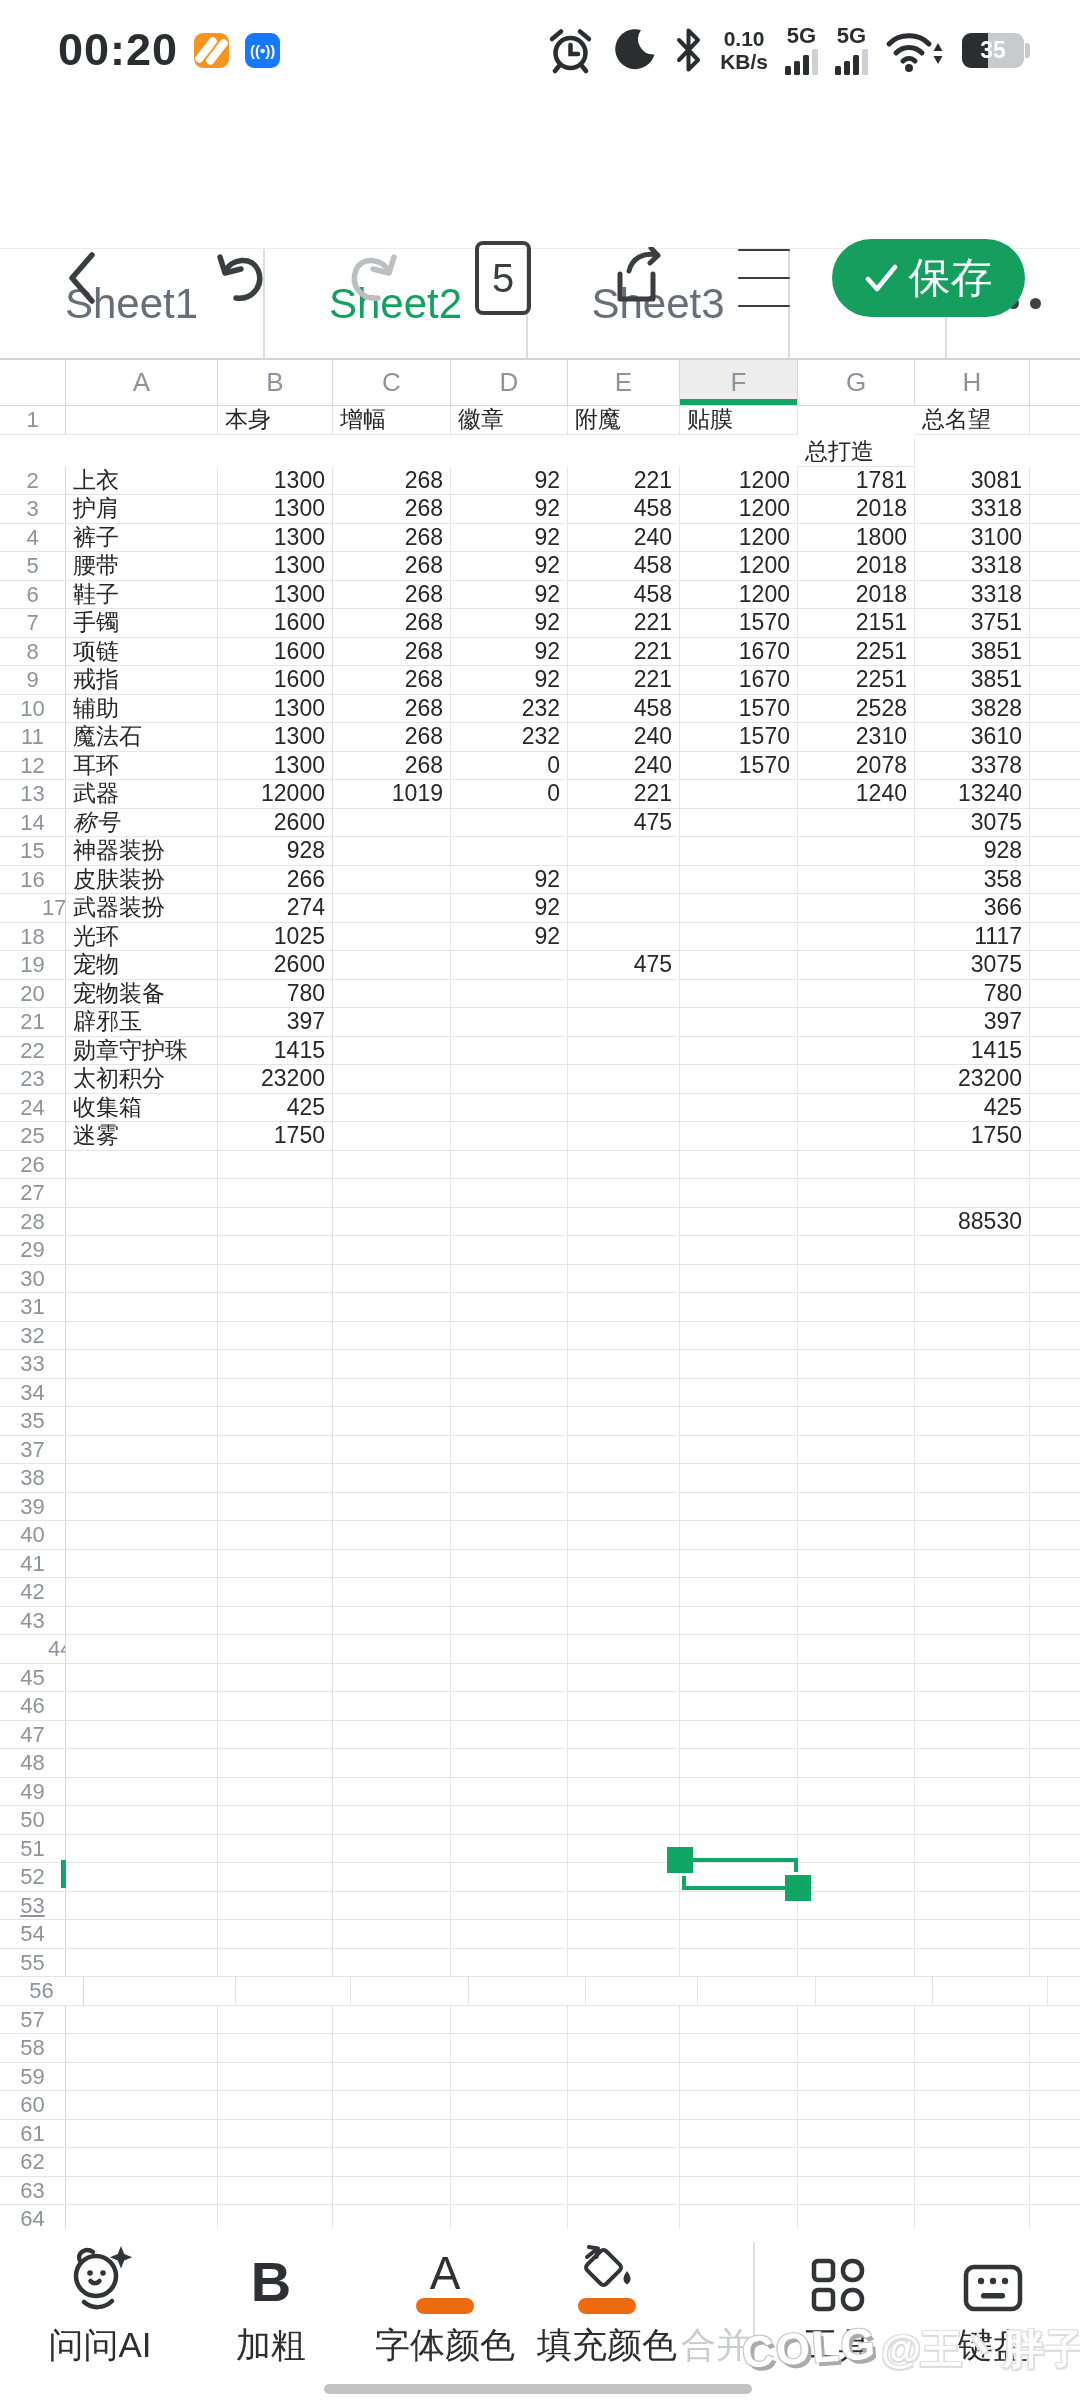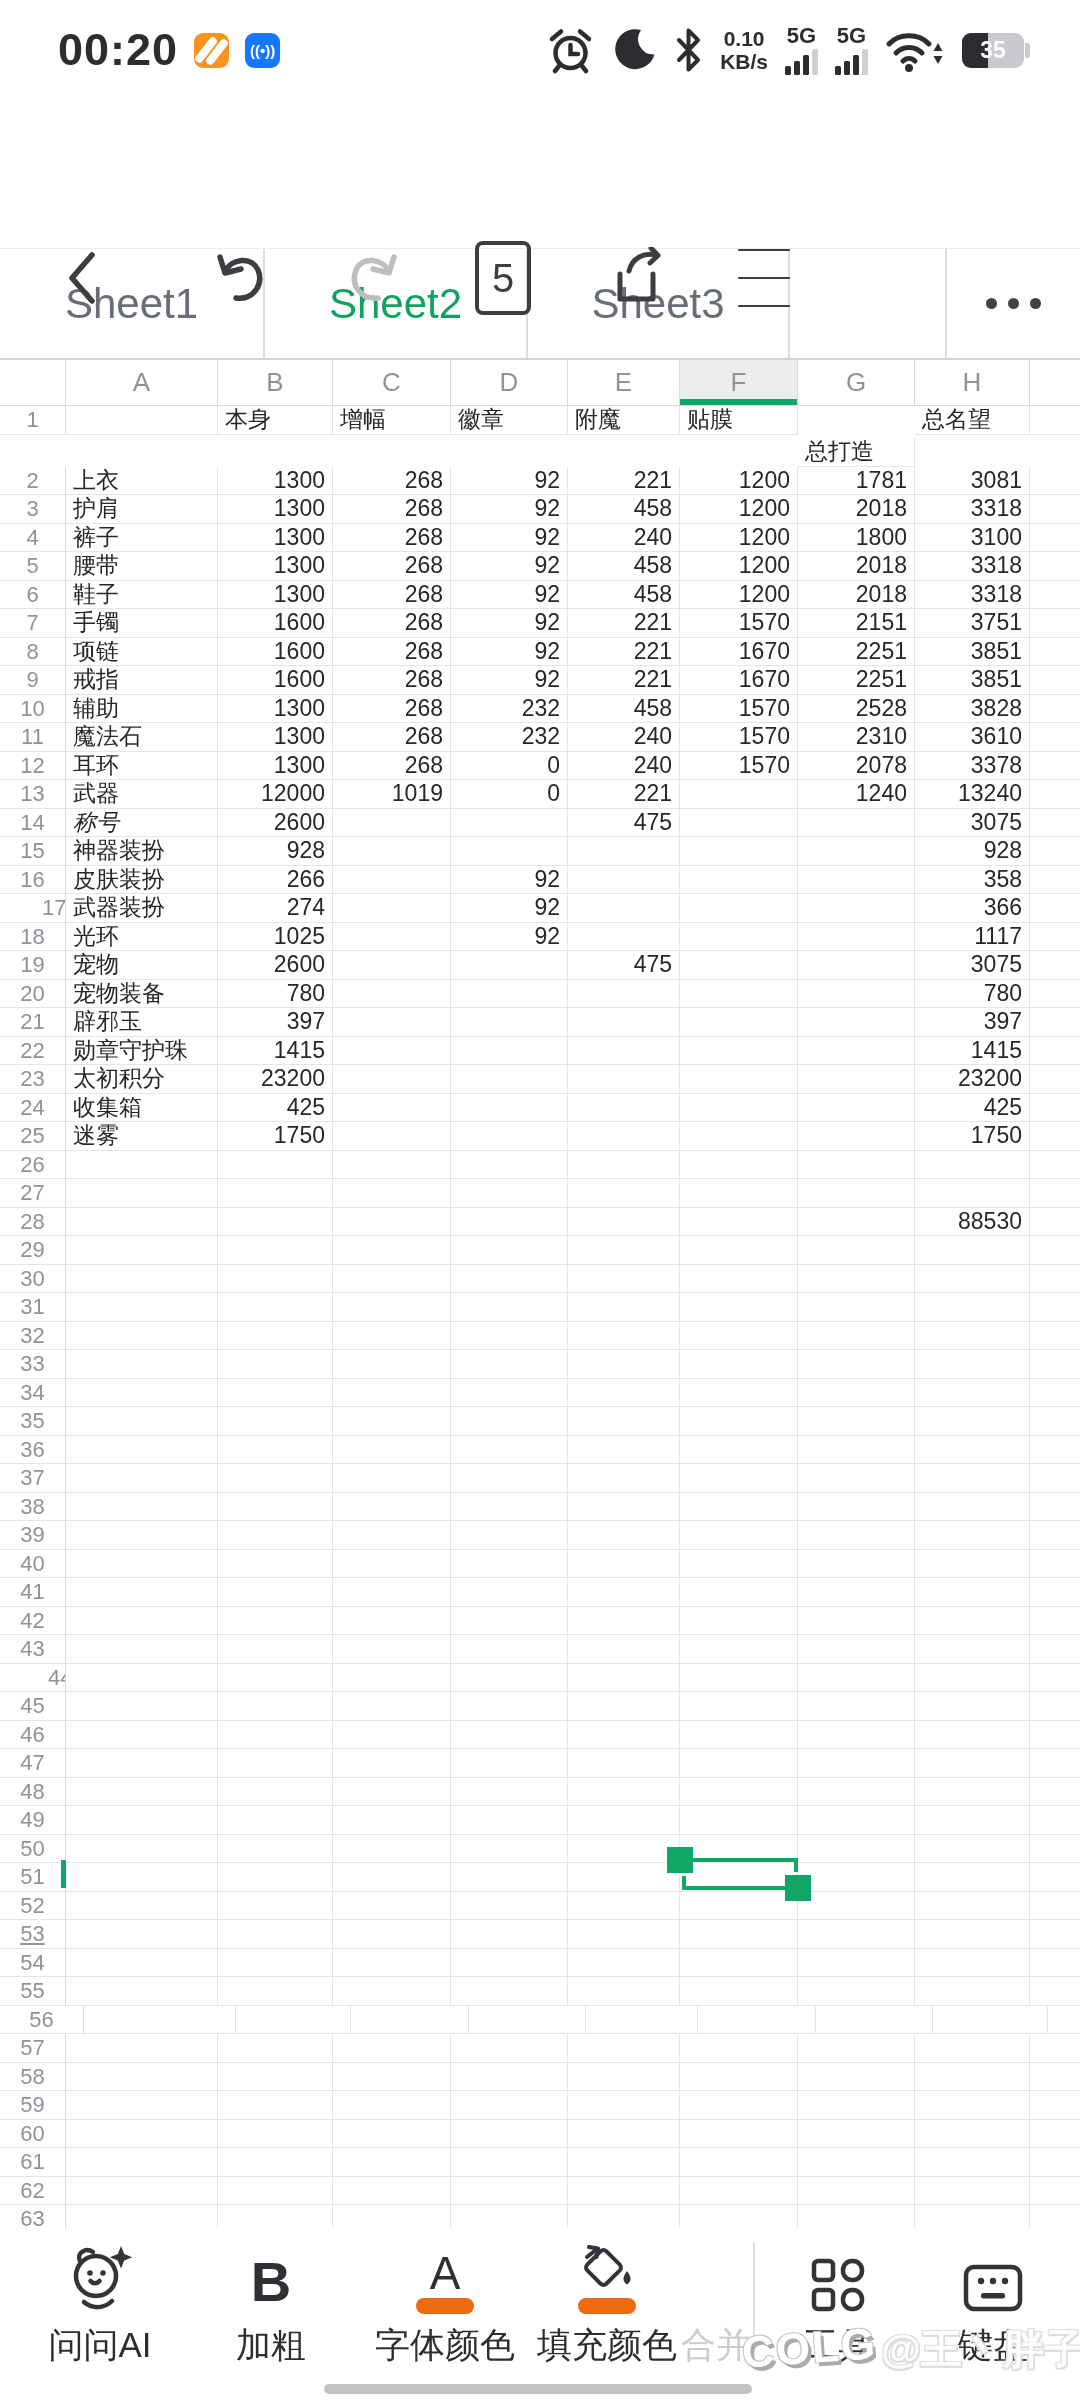--- a/index.html
+++ b/index.html
@@ -186,20 +186,26 @@
       <path d="M15 27 V52 H48 V27"></path>
       <path d="M24 24 C27 11 39 5 52 8"></path>
       <polyline points="46,1 53,8.5 45,16"></polyline>
     </svg>
   </div>
   <div class="tbtn menu" style="left:728px;width:72px;flex-direction:column">
     <i></i>
       <i></i>
       <i></i>
   </div>
+  <div class="savebtn">
+    <svg width="34" height="30" viewBox="0 0 34 30" fill="none" stroke="#ffffff" stroke-width="4.5" stroke-linecap="round" stroke-linejoin="round">
+      <polyline points="3,16 12,26 30,4"></polyline>
+    </svg>
+    <span>保存</span>
+  </div>
 </div>
 
 <div class="tabbar">
   <div style="display:flex;height:100%">
       <div class="tab" style="width: 265px;">Sheet1</div>
       <div class="tab active" style="width: 263px;">Sheet2</div>
       <div class="tab" style="width: 262px;">Sheet3</div>
       <div class="tab" style="width: 157px;"></div>
     </div>
   <div class="tabmore">
@@ -628,32 +634,20 @@
         <div class="cell num" style="width: 118px;"></div>
         <div class="cell num" style="width: 117px;"></div>
         <div class="cell num" style="width: 112px;"></div>
         <div class="cell num" style="width: 118px;"></div>
         <div class="cell num" style="width: 117px;"></div>
         <div class="cell num" style="width: 115px;"></div>
         <div class="cell blankcol" style="width: 50px;"></div>
       </div>
       <div class="grow">
         <div class="cell rowhdr" style="width: 66px;">35</div>
-        <div class="cell txt" style="width: 152px;"></div>
-        <div class="cell num" style="width: 115px;"></div>
-        <div class="cell num" style="width: 118px;"></div>
-        <div class="cell num" style="width: 117px;"></div>
-        <div class="cell num" style="width: 112px;"></div>
-        <div class="cell num" style="width: 118px;"></div>
-        <div class="cell num" style="width: 117px;"></div>
-        <div class="cell num" style="width: 115px;"></div>
-        <div class="cell blankcol" style="width: 50px;"></div>
-      </div>
-      <div class="grow">
-        <div class="cell rowhdr" style="width: 66px;">36</div>
         <div class="cell txt" style="width: 152px;"></div>
         <div class="cell num" style="width: 115px;"></div>
         <div class="cell num" style="width: 118px;"></div>
         <div class="cell num" style="width: 117px;"></div>
         <div class="cell num" style="width: 112px;"></div>
         <div class="cell num" style="width: 118px;"></div>
         <div class="cell num" style="width: 117px;"></div>
         <div class="cell num" style="width: 115px;"></div>
         <div class="cell blankcol" style="width: 50px;"></div>
       </div>

